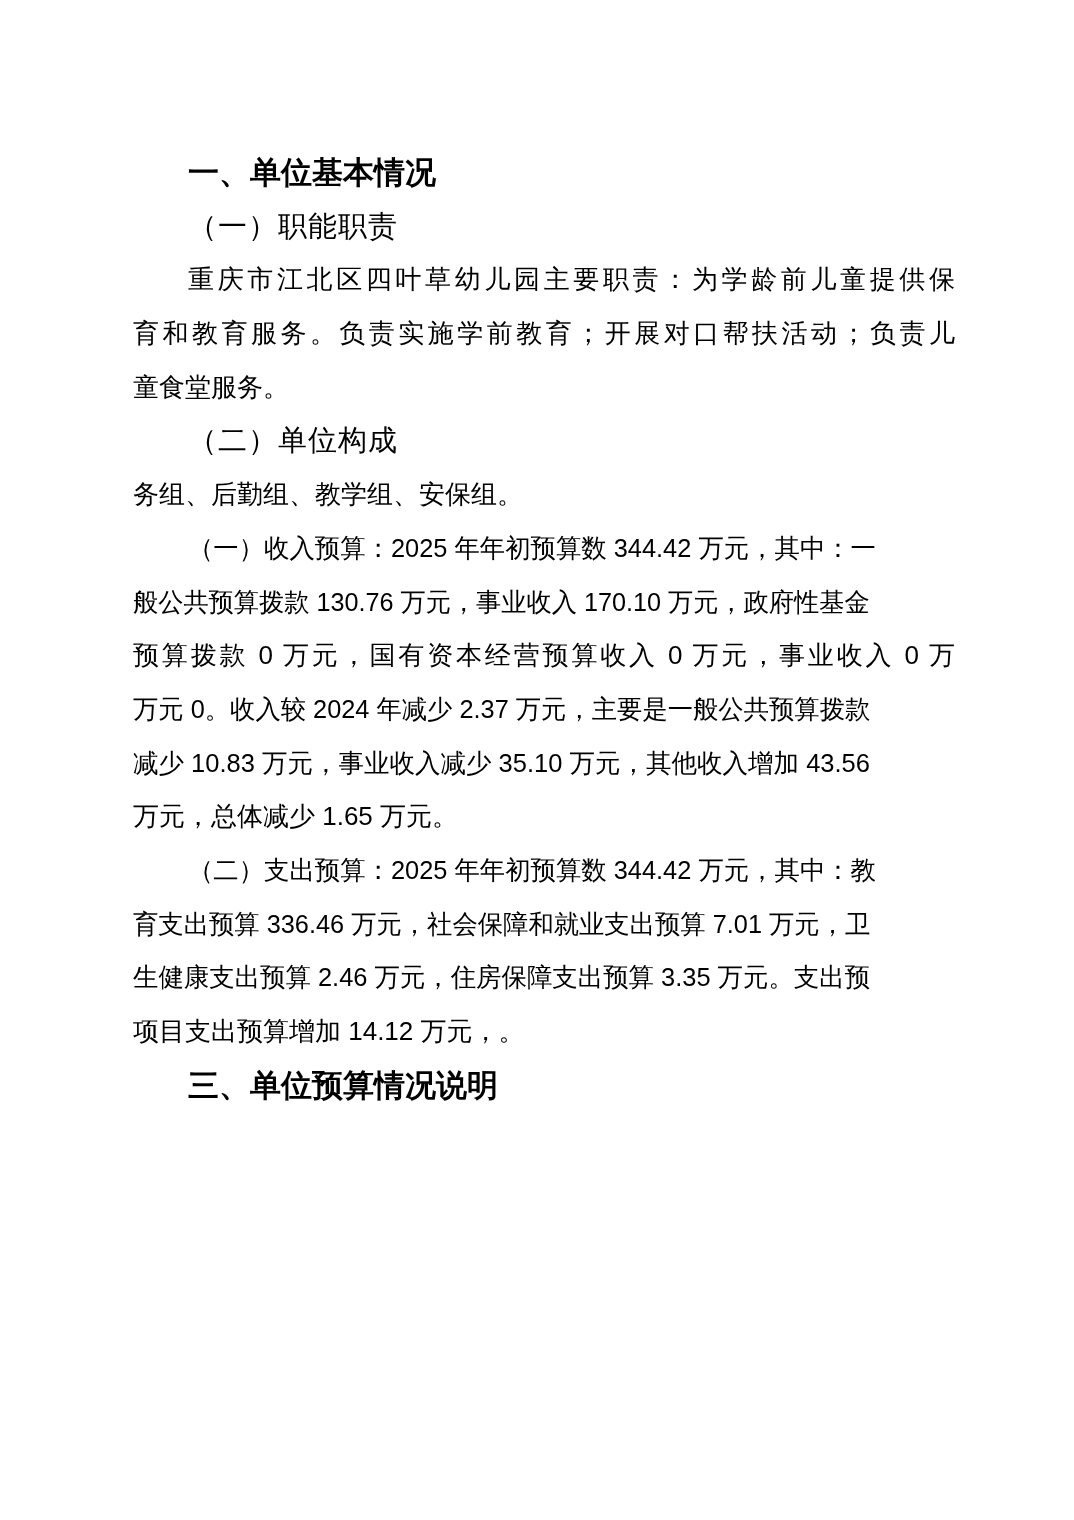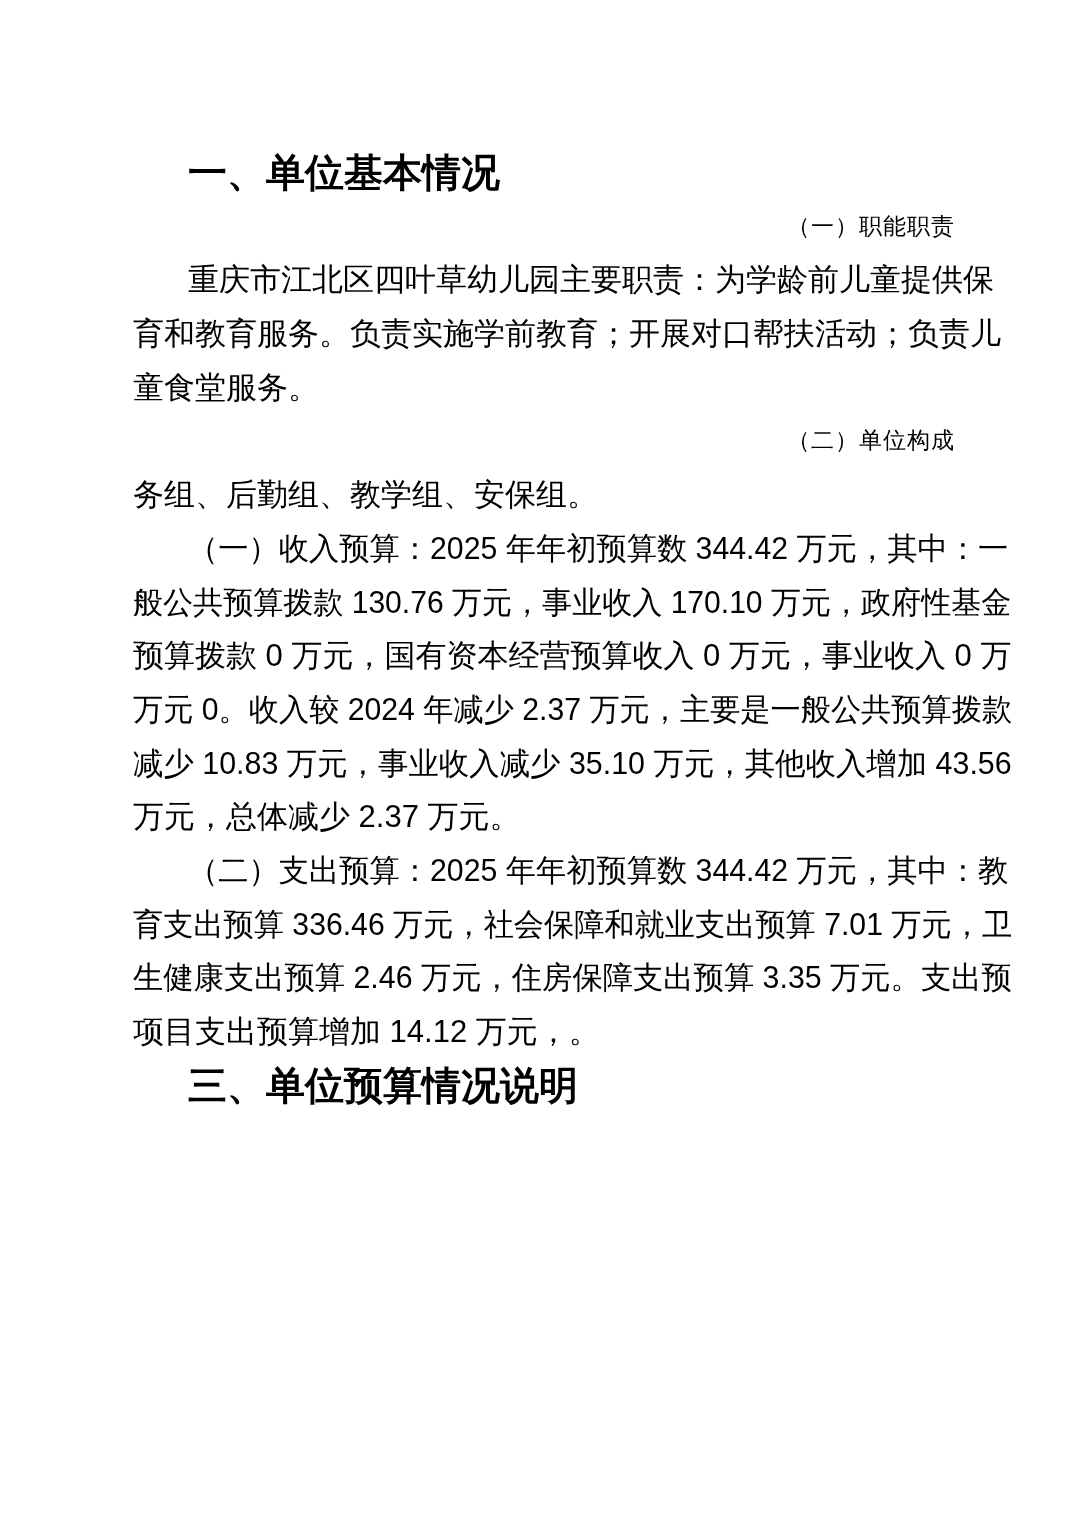--- a/index.html
+++ b/index.html
@@ -15,43 +15,42 @@
   }
   .content {
     position: absolute;
     left: 133px;
     top: 146px;
     width: 822px;
   }
   .line {
     height: 53.7px;
     line-height: 53.7px;
-    font-size: 31px;
+    font-size: 26px;
     color: #000000;
   }
   .line .txt {
     display: inline-block;
     width: 100%;
     white-space: nowrap;
     vertical-align: top;
   }
   .line.indent { padding-left: 55px; }
   .line.fill .txt {
     text-align: justify;
     text-align-last: justify;
   }
   .block.h1 .line {
     font-family: "Liberation Sans", "DejaVu Sans", sans-serif;
     font-weight: 700;
-    font-size: 39px;
+    font-size: 31px;
   }
   .block.h2 .line {
-    font-size: 23px;
+    font-size: 29px;
     letter-spacing: 1px;
-    text-align: right;
   }
 </style>
 </head>
 <body>
 
 <div class="page">
   <div class="content">
       <div class="block h1">
         <div class="line indent"><span class="txt">一、单位基本情况</span></div>
       </div>
@@ -68,21 +67,21 @@
       </div>
       <div class="block p">
         <div class="line"><span class="txt">务组、后勤组、教学组、安保组。</span></div>
       </div>
       <div class="block p">
         <div class="line indent fill"><span class="txt" style="transform-origin: 0px 50%; transform: scaleX(0.975827); text-align-last: left;">（一）收入预算：2025 年年初预算数 344.42 万元，其中：一</span></div>
         <div class="line fill"><span class="txt" style="transform-origin: 0px 50%; transform: scaleX(0.96934); text-align-last: left;">般公共预算拨款 130.76 万元，事业收入 170.10 万元，政府性基金</span></div>
         <div class="line fill"><span class="txt">预算拨款 0 万元，国有资本经营预算收入 0 万元，事业收入 0 万</span></div>
         <div class="line fill"><span class="txt" style="transform-origin: 0px 50%; transform: scaleX(0.973934); text-align-last: left;">万元 0。收入较 2024 年减少 2.37 万元，主要是一般公共预算拨款</span></div>
         <div class="line fill"><span class="txt" style="transform-origin: 0px 50%; transform: scaleX(0.980907); text-align-last: left;">减少 10.83 万元，事业收入减少 35.10 万元，其他收入增加 43.56</span></div>
-        <div class="line"><span class="txt">万元，总体减少 2.37 万元。</span></div>
+        <div class="line"><span class="txt">万元，总体减少 1.65 万元。</span></div>
       </div>
       <div class="block p">
         <div class="line indent fill"><span class="txt" style="transform-origin: 0px 50%; transform: scaleX(0.975827); text-align-last: left;">（二）支出预算：2025 年年初预算数 344.42 万元，其中：教</span></div>
         <div class="line fill"><span class="txt" style="transform-origin: 0px 50%; transform: scaleX(0.973934); text-align-last: left;">育支出预算 336.46 万元，社会保障和就业支出预算 7.01 万元，卫</span></div>
         <div class="line fill"><span class="txt" style="transform-origin: 0px 50%; transform: scaleX(0.977408); text-align-last: left;">生健康支出预算 2.46 万元，住房保障支出预算 3.35 万元。支出预</span></div>
         <div class="line"><span class="txt">项目支出预算增加 14.12 万元，。</span></div>
       </div>
       <div class="block h1">
         <div class="line indent"><span class="txt">三、单位预算情况说明</span></div>
       </div>

